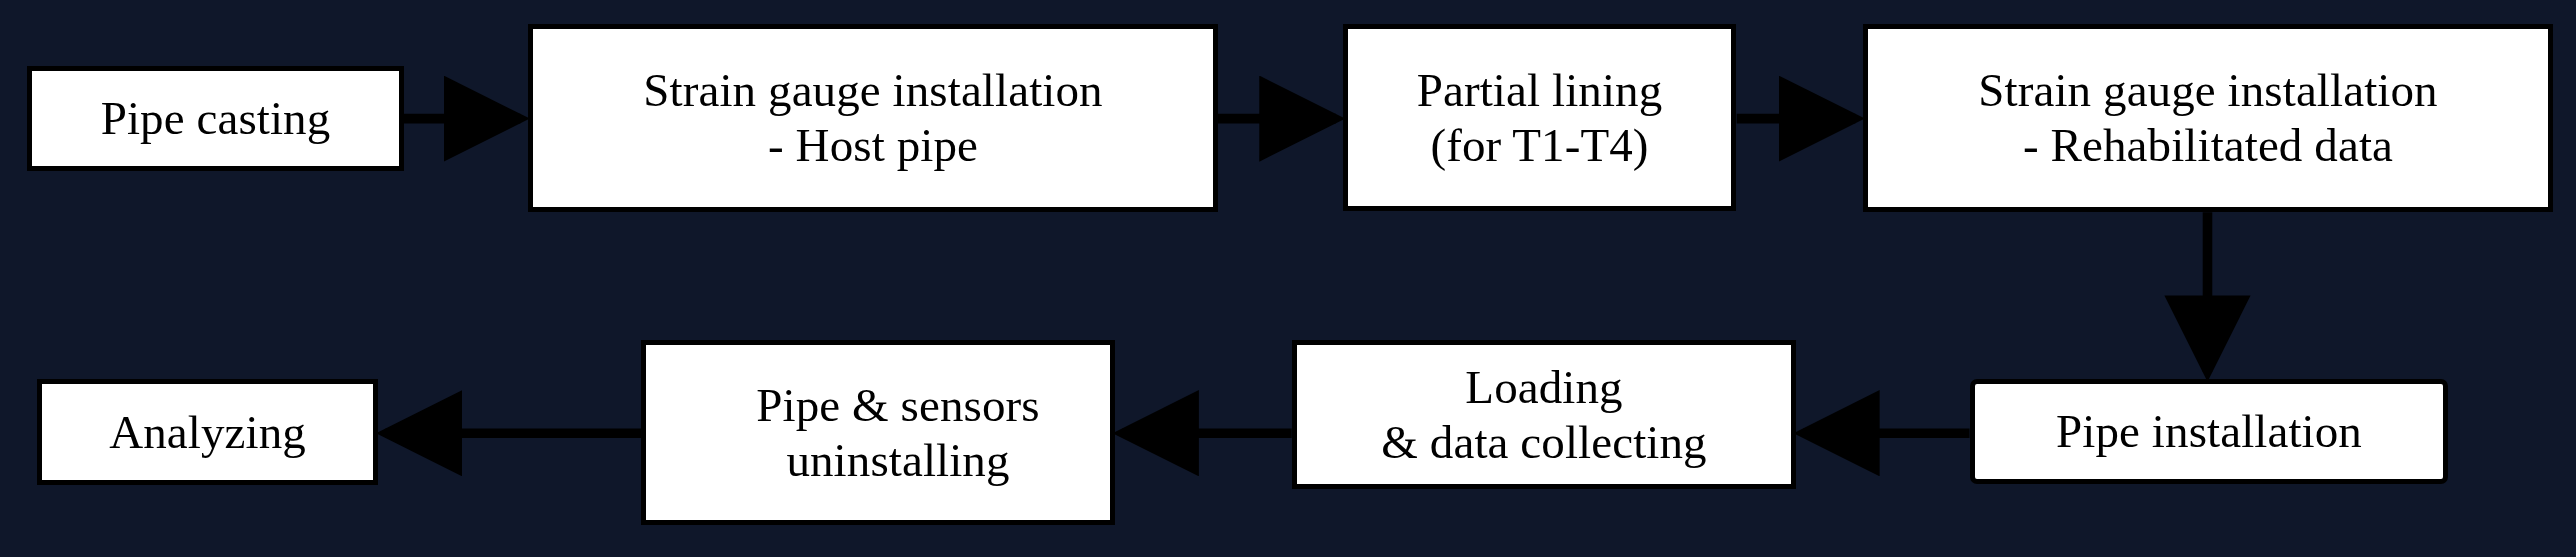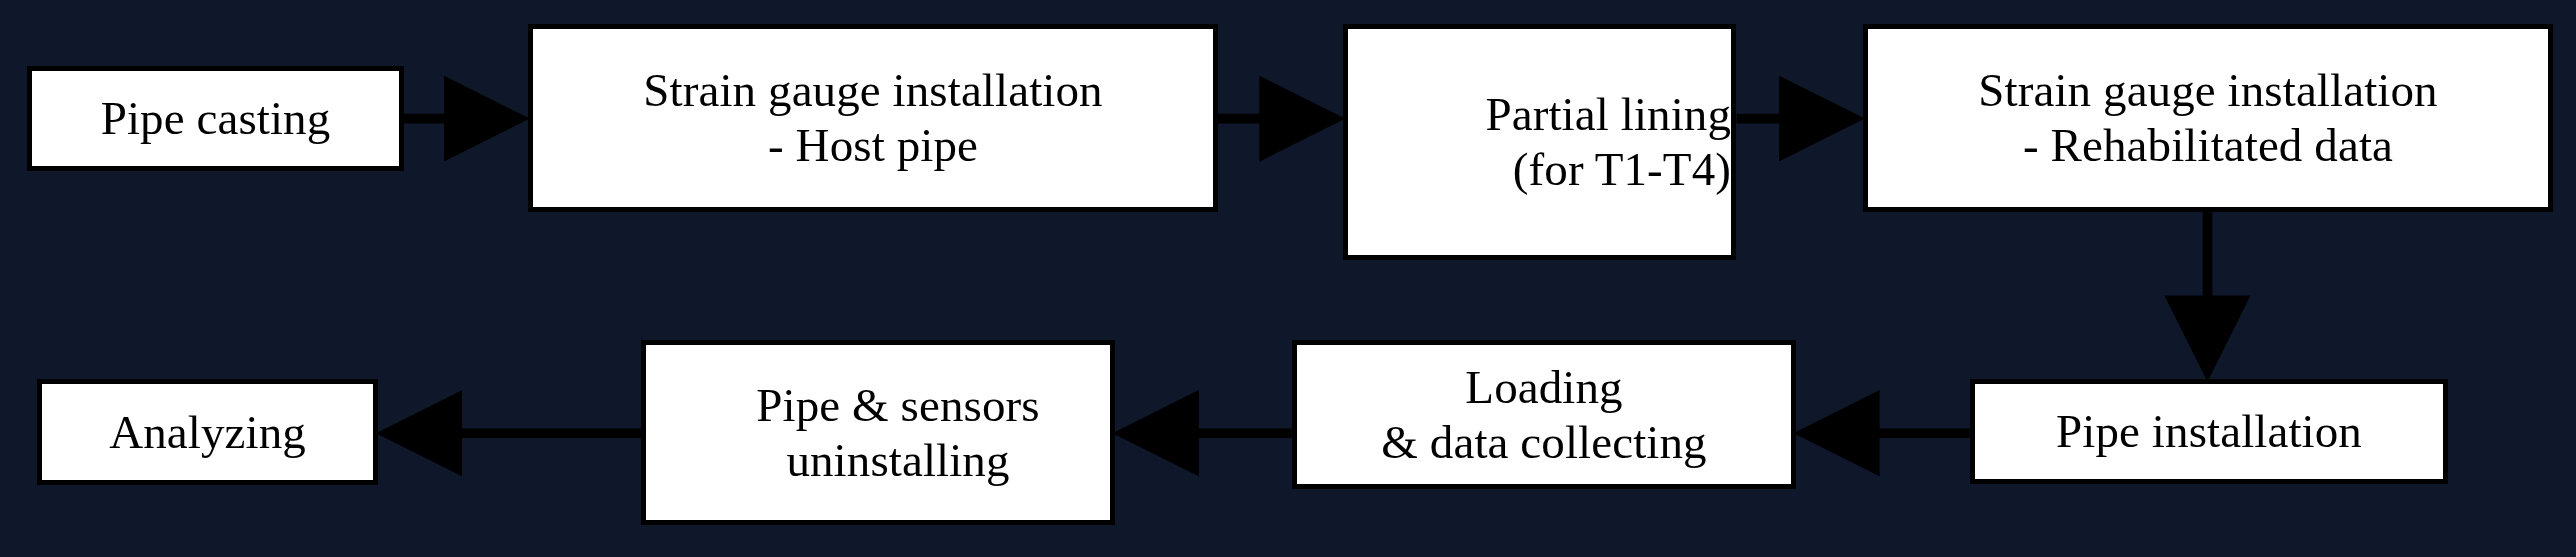--- a/index.html
+++ b/index.html
@@ -59,31 +59,31 @@
 
   <div class="node" style="left:27px; top:66px; width:377px; height:105px;">
     <span class="ln">Pipe casting</span>
   </div>
 
   <div class="node" style="left:528px; top:24px; width:690px; height:188px;">
     <span class="ln">Strain gauge installation</span>
     <span class="ln">- Host pipe</span>
   </div>
 
-  <div class="node" style="left:1343px; top:24px; width:393px; height:236px;align-items:flex-end;">
+  <div class="node" style="left:1343px; top:24px; width:393px; height:187px;">
     <span class="ln">Partial lining</span>
     <span class="ln">(for T1-T4)</span>
   </div>
 
   <div class="node" style="left:1863px; top:24px; width:690px; height:188px;">
     <span class="ln">Strain gauge installation</span>
     <span class="ln">- Rehabilitated data</span>
   </div>
 
-  <div class="node" style="left:1970px; top:379px; width:478px; height:105px;">
+  <div class="node" style="left:1970px; top:379px; width:478px; height:105px;border-radius:7px;">
     <span class="ln">Pipe installation</span>
   </div>
 
   <div class="node" style="left:1292px; top:340px; width:504px; height:149px;">
     <span class="ln">Loading</span>
     <span class="ln">&amp; data collecting</span>
   </div>
 
   <div class="node" style="left:641px; top:340px; width:474px; height:185px;padding-left:40px;">
     <span class="ln">Pipe &amp; sensors</span>

